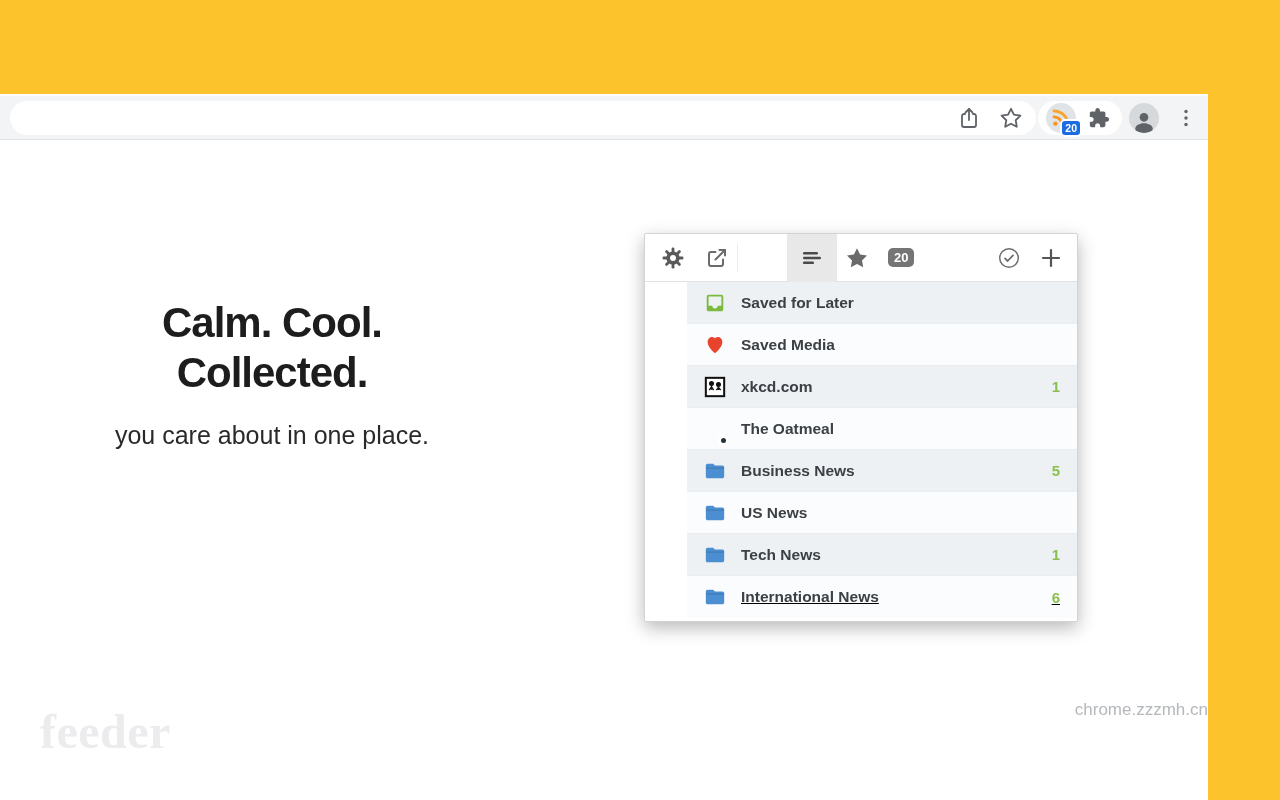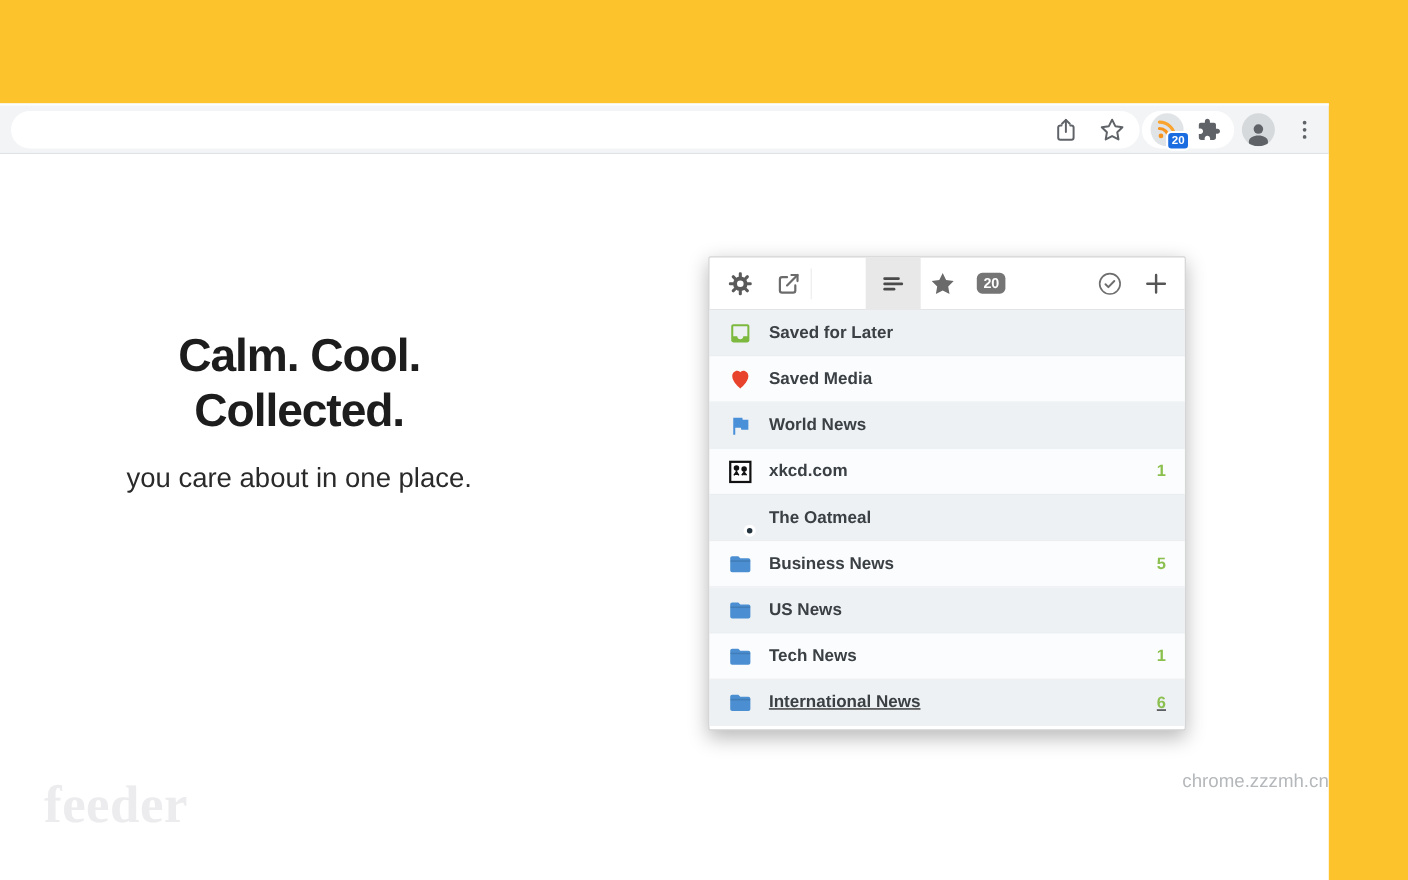--- a/index.html
+++ b/index.html
@@ -57,21 +57,21 @@
   .pt-divider { width:1px; height:28px; background:#ececec; margin-left:8px; flex:none; }
   .pt-selected { margin-left:49px; width:50px; height:48px; background:#e8e8e8;
     display:flex; align-items:center; justify-content:center; cursor:pointer; flex:none; }
   .pt-star { margin-left:8px; }
   .pt-badge { margin-left:19px; background:#757575; color:#fff; font-size:13px;
     font-weight:bold; border-radius:5px; padding:3px 6px; line-height:1; flex:none; }
   .pt-right { margin-left:auto; display:flex; align-items:center; gap:18px; padding-right:14px; }
 
   .feed-list { padding-bottom:3px; }
   .feed-row { height:42px; display:flex; align-items:center; padding:0 17px;
-    border-bottom:1px solid #eaedef; background:#fbfcfd; cursor:pointer; }
+    border-bottom:1px solid #eaedef; background:#fbfcfd; cursor:pointer;margin-left:42px; }
   .feed-row:nth-child(odd) { background:#edf1f4; }
   .feed-row:last-child { border-bottom:none;text-decoration:underline; }
   .feed-icon { width:22px; height:22px; display:inline-flex; align-items:center;
     justify-content:center; flex:none; }
   .feed-icon svg { width:22px; height:22px; }
   .feed-title { margin-left:15px; font-size:15.5px; font-weight:bold; color:#3b4045; }
   .feed-count { margin-left:auto; font-size:15px; font-weight:bold; color:#8bbf4e; }
 
   .oatmeal-fav { width:21px; height:21px; border-radius:5px; position:relative;
     background:linear-gradient(125deg,#2fb3c7 0%,#6fbe3f 38%,#f7a11d 64%,#e8432c 100%); }
@@ -222,31 +222,20 @@
                   <path d="M12 21C12 21 4 14.7 4 8.9 4 5.6 6.4 3.4 9 3.4c1.8 0 3 1.4 3 1.4s1.2-1.4 3-1.4c2.6 0 5 2.2 5 5.5C20 14.7 12 21 12 21z"></path>
                 </svg>
   </span>
             </span>
     <span class="feed-title">Saved Media</span>
     <span class="feed-count"></span>
   </div>
           <div class="feed-row">
     <span class="feed-icon">
               <span>
-    <svg viewBox="0 0 24 24" fill="#4a90d9">
-                  <path d="M14.4 6L14 4H5v17h2v-7h5.6l.4 2h7V6h-5.6z"></path>
-                </svg>
-  </span>
-            </span>
-    <span class="feed-title">World News</span>
-    <span class="feed-count"></span>
-  </div>
-          <div class="feed-row">
-    <span class="feed-icon">
-              <span>
     <svg viewBox="0 0 24 24">
                   <rect x="2" y="2" width="20" height="20" fill="#fff" stroke="#111" stroke-width="2.2"></rect>
                   <g stroke="#111" stroke-width="1.5" fill="none">
                     <circle cx="8.2" cy="8.2" r="2" fill="#111"></circle>
                     <path d="M8.2 10.4v4.6M8.2 11.8l-2.5 3.6M8.2 11.8l2.3 3.6"></path>
                     <circle cx="15.8" cy="9.2" r="2" fill="#111"></circle>
                     <path d="M15.8 11.4v4M15.8 12.4l-2.3 3M15.8 12.4l2.4 3"></path>
                   </g>
                 </svg>
   </span>

